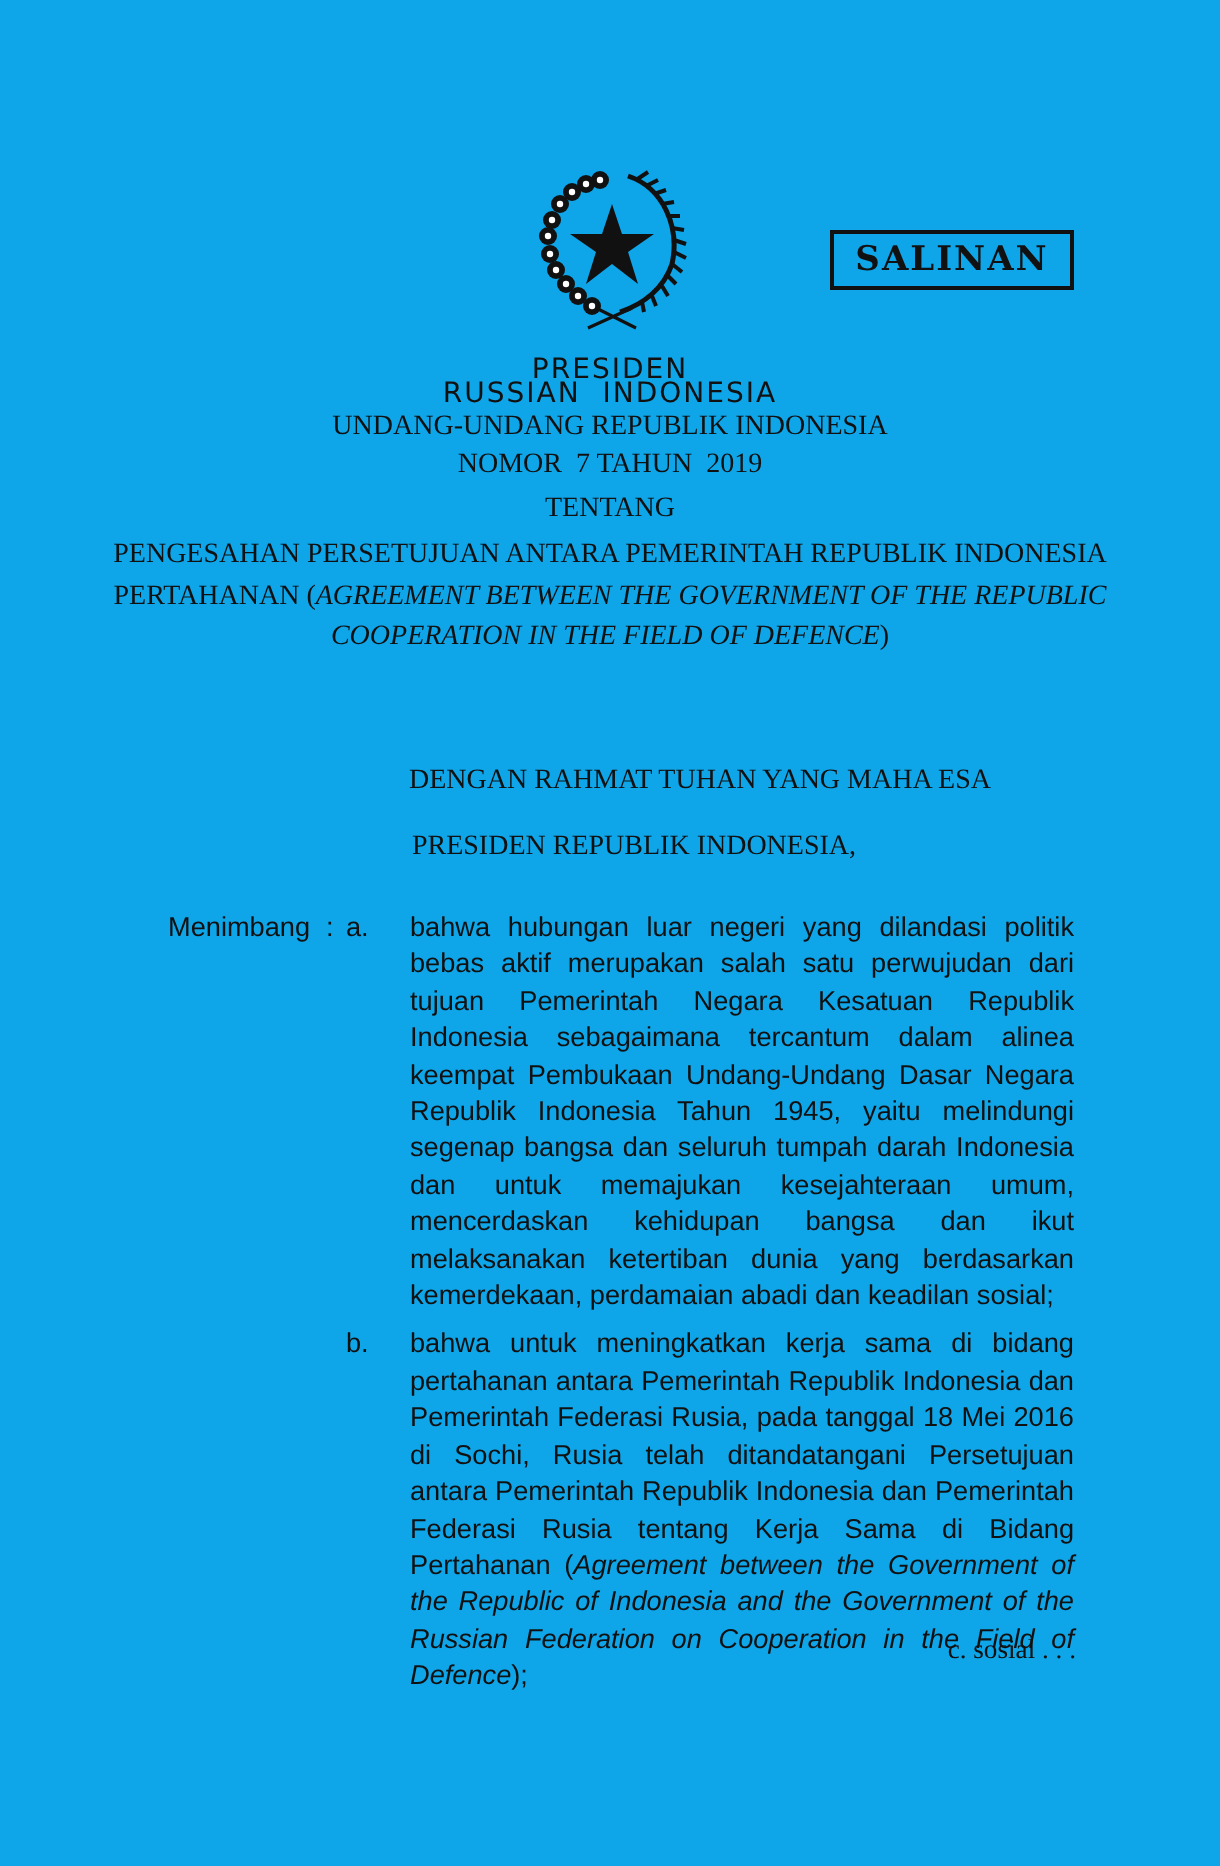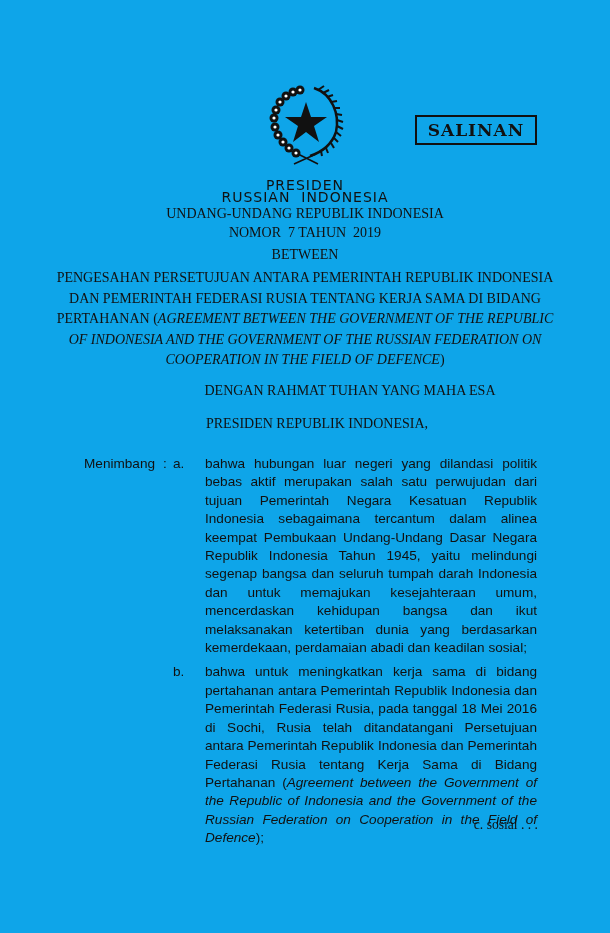--- a/index.html
+++ b/index.html
@@ -84,27 +84,25 @@
     <polygon points="40,22 45,37 61,37 48,46 53,62 40,52 27,62 32,46 19,37 35,37" fill="#111"></polygon>
   </svg>
 
   <div class="salinan">SALINAN</div>
 
   <div class="presiden-label" style="top:177px;">PRESIDEN</div>
   <div class="presiden-label" style="top:189px; white-space:pre;">RUSSIAN  INDONESIA</div>
 
   <div class="center-line" style="top:206px;">UNDANG-UNDANG REPUBLIK INDONESIA</div>
   <div class="center-line" style="top:225px; white-space:pre;">NOMOR  7 TAHUN  2019</div>
-  <div class="center-line" style="top:247px;">BETWEEN</div>
+  <div class="center-line" style="top:247px;">TENTANG</div>
 
   <div class="title-block">
     <div><span>PENGESAHAN PERSETUJUAN ANTARA PEMERINTAH REPUBLIK INDONESIA</span></div>
-    <div><span>DAN PEMERINTAH FEDERASI RUSIA TENTANG KERJA SAMA DI BIDANG</span></div>
     <div><span>PERTAHANAN (</span><i>AGREEMENT BETWEEN THE GOVERNMENT OF THE REPUBLIC</i></div>
-    <div><i>OF INDONESIA AND THE GOVERNMENT OF THE RUSSIAN FEDERATION ON</i></div>
     <div><i>COOPERATION IN THE FIELD OF DEFENCE</i><span>)</span></div>
   </div>
 
   <div class="center-line" style="top:383px;padding-left:45px;">DENGAN RAHMAT TUHAN YANG MAHA ESA</div>
   <div class="center-line" style="top:416px; left:12px;">PRESIDEN REPUBLIK INDONESIA,</div>
 
   <div class="considering">
     <div class="row">
       <div class="lbl">Menimbang</div>
       <div class="colon">:</div>

